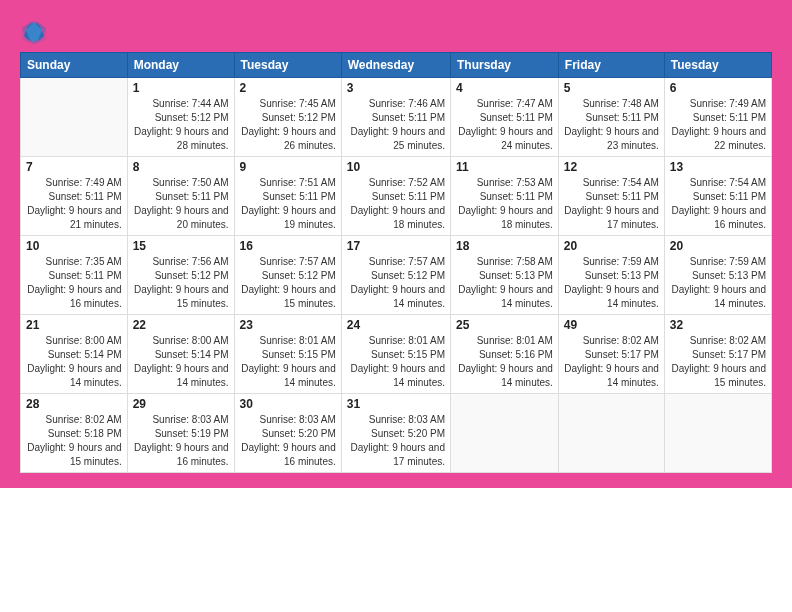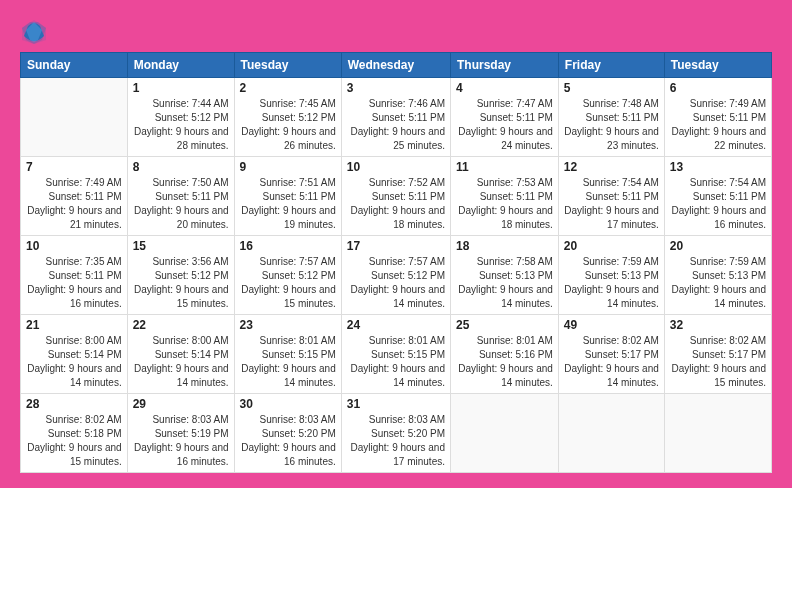--- a/index.html
+++ b/index.html
@@ -237,21 +237,21 @@
         <tr>
           <td>
             <span class="day-num">10</span>
             <div class="day-info">Sunrise: 7:35 AM
 Sunset: 5:11 PM
 Daylight: 9 hours
 and 16 minutes.</div>
           </td>
           <td>
             <span class="day-num">15</span>
-            <div class="day-info">Sunrise: 3:56 AM
+            <div class="day-info">Sunrise: 7:56 AM
 Sunset: 5:12 PM
 Daylight: 9 hours
 and 15 minutes.</div>
           </td>
           <td>
             <span class="day-num">16</span>
             <div class="day-info">Sunrise: 7:57 AM
 Sunset: 5:12 PM
 Daylight: 9 hours
 and 15 minutes.</div>

